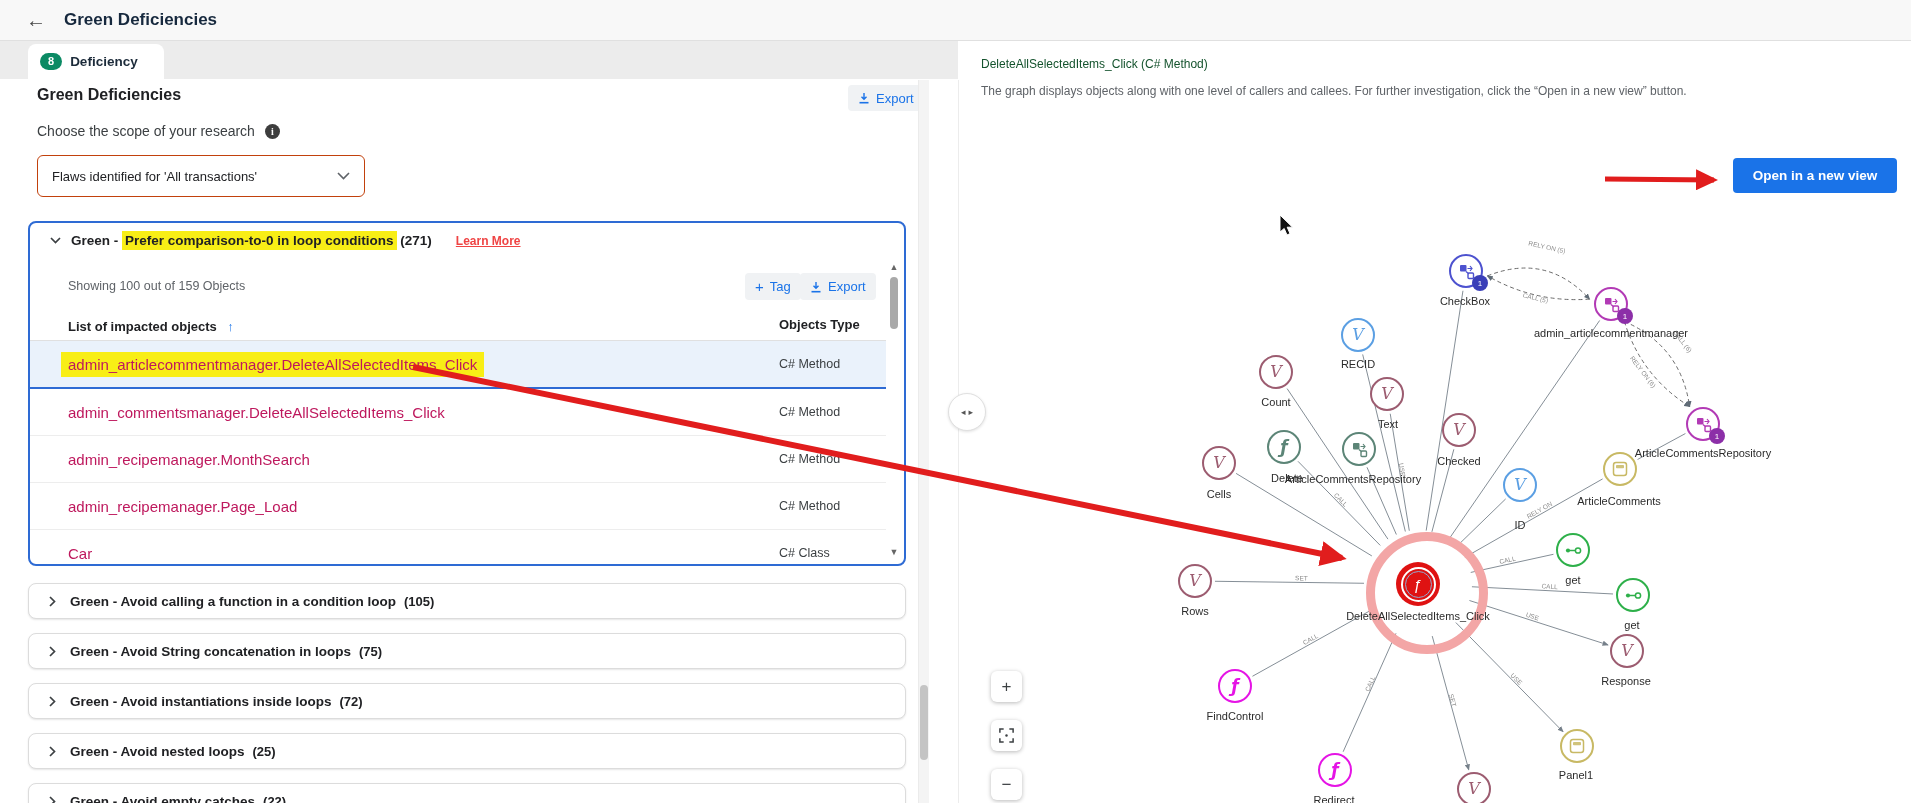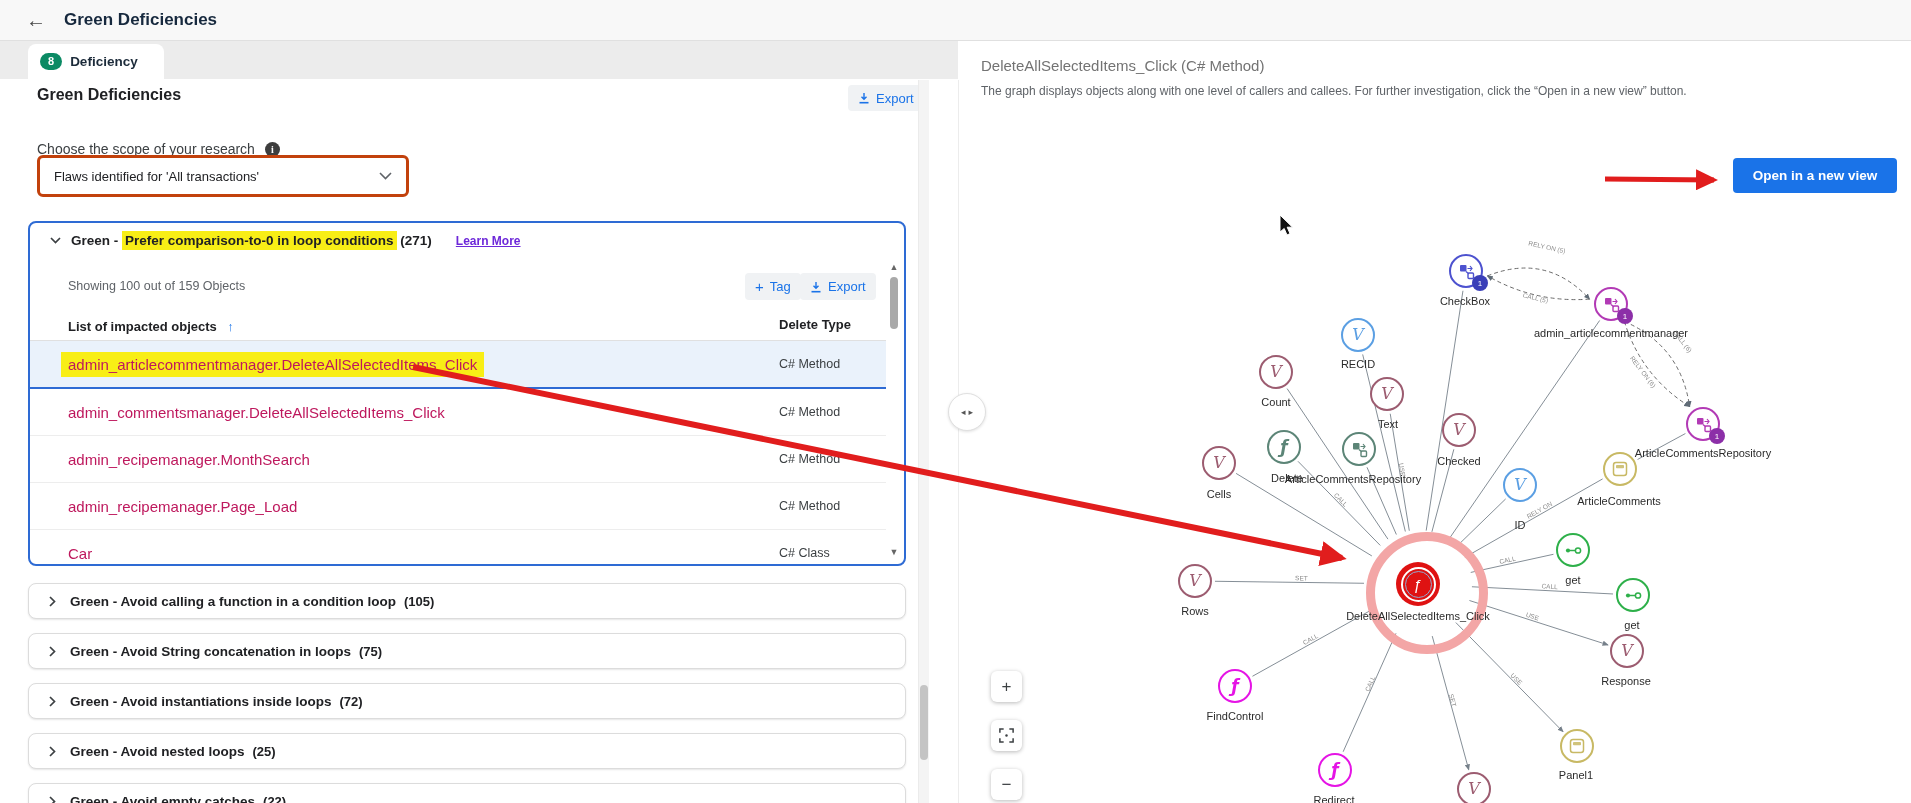--- a/index.html
+++ b/index.html
@@ -14,35 +14,35 @@
   .tab{position:absolute;left:28px;top:44px;height:35px;min-width:108px;background:#fff;
        border-radius:8px 8px 0 0;display:flex;align-items:center;gap:8px;padding:0 16px 0 12px;z-index:3;}
   .tabbadge{background:#0b8a64;color:#fff;font-size:11px;font-weight:bold;border-radius:9px;
             padding:2px 8px;line-height:1.1;}
   .tablabel{font-size:13.5px;font-weight:bold;color:#1c2b3a;}
   
   .lp-title{position:absolute;left:37px;top:86px;font-size:16px;font-weight:bold;color:#202124;}
   .btn-gray{background:#f0f2f4;border:none;border-radius:4px;color:#1a73e8;font-size:13px;
             font-family:inherit;display:inline-flex;align-items:center;gap:6px;cursor:pointer;}
   .export-top{position:absolute;left:848px;top:85px;height:26px;padding:0 10px;}
-  .scope-row{position:absolute;left:37px;top:141px;display:flex;align-items:center;gap:10px;}
+  .scope-row{position:absolute;left:37px;top:123px;display:flex;align-items:center;gap:10px;}
   .scope-label{font-size:14px;color:#3c4043;}
   .info-icon{width:15px;height:15px;border-radius:50%;background:#3d3d3d;color:#fff;font-size:10px;
              font-weight:bold;display:flex;align-items:center;justify-content:center;font-family:"Liberation Serif",serif;}
-  .scope-select{position:absolute;left:37px;top:155px;width:372px;height:42px;border:3px solid #c2410c;
+  .scope-select{position:absolute;left:37px;top:155px;width:328px;height:42px;border:1px solid #c2410c;
                 border-radius:6px;background:#fff;display:flex;align-items:center;justify-content:space-between;
                 padding:0 14px;cursor:pointer;box-sizing:border-box;}
   .scope-value{font-size:13px;color:#202124;}
   
   .card-exp{position:absolute;left:28px;top:221px;width:878px;height:345px;border:2px solid #2e6bd4;
             border-radius:8px;background:#fff;box-sizing:border-box;overflow:hidden;}
   .exp-head{position:absolute;left:20px;top:10px;display:flex;align-items:center;gap:10px;}
   .exp-title{font-size:13.5px;font-weight:bold;color:#202124;white-space:nowrap;}
   .hl{background:#f8ee16;padding:2px 3px;}
-  .learnmore{font-size:12px;font-weight:bold;color:#6d28d9;text-decoration:underline;margin-left:14px;cursor:pointer;}
+  .learnmore{font-size:12px;font-weight:bold;color:#ef4444;text-decoration:underline;margin-left:14px;cursor:pointer;}
   .showing{position:absolute;left:38px;top:56px;font-size:12.5px;color:#5f6368;}
   .btn-tag{position:absolute;left:715px;top:50px;height:27px;padding:0 10px;}
   .btn-exp-export{position:absolute;left:770px;top:50px;height:27px;padding:0 10px;}
   .thead{position:absolute;left:38px;top:94px;width:812px;height:24px;}
   .th1{font-size:13px;font-weight:bold;color:#202124;}
   .sort-arrow{color:#1a73e8;font-weight:bold;font-size:13px;margin-left:6px;}
   .th2{position:absolute;left:711px;top:0;font-size:13px;font-weight:bold;color:#202124;}
   .thead-line{position:absolute;left:0px;top:117px;width:856px;height:1px;background:#e0e0e0;}
   .rows{position:absolute;left:0;top:118px;width:856px;}
   .trow{position:relative;height:46px;display:flex;align-items:center;border-bottom:1px solid #ededed;cursor:pointer;}
@@ -63,21 +63,21 @@
   .card-col .cnt{font-size:13px;font-weight:bold;color:#202124;margin-left:8px;}
   
   .outer-scroll{position:absolute;left:918px;top:80px;width:10px;height:723px;background:#f4f4f4;border-left:1px solid #ebebeb;}
   .outer-thumb{position:absolute;left:1px;top:605px;width:8px;height:75px;background:#c4c4c4;border-radius:4px;cursor:pointer;}
   
   .vdivider{position:absolute;left:958px;top:80px;width:1px;height:723px;background:#ececec;}
   .resizer{position:absolute;left:948px;top:393px;width:36px;height:36px;border-radius:50%;background:#fff;
            border:1px solid #e0e0e0;box-shadow:0 1px 3px rgba(0,0,0,0.12);display:flex;align-items:center;
            justify-content:center;gap:3px;z-index:6;cursor:col-resize;font-size:9px;color:#555;}
   
-  .rp-title{position:absolute;left:981px;top:57px;font-size:15px;color:#737373;}
+  .rp-title{position:absolute;left:981px;top:57px;font-size:12px;color:#14532d;}
   .rp-desc{position:absolute;left:981px;top:84px;font-size:12px;color:#5f6368;}
   .open-btn{position:absolute;left:1733px;top:158px;width:164px;height:35px;background:#1a73e8;border:none;
             border-radius:4px;color:#fff;font-size:13.5px;font-weight:bold;font-family:inherit;cursor:pointer;z-index:6;}
   
   #graph-layer{position:absolute;left:959px;top:80px;width:952px;height:723px;overflow:visible;z-index:1;}
   .node{position:absolute;width:34px;height:34px;border-radius:50%;background:#fff;display:flex;
         align-items:center;justify-content:center;box-sizing:border-box;cursor:pointer;z-index:2;}
   .node .vglyph{font-family:"DejaVu Serif",serif;font-style:italic;font-size:16px;line-height:1;}
   .node .fglyph{font-family:"DejaVu Sans",sans-serif;font-style:italic;font-weight:bold;font-size:17px;line-height:1;}
   .nbadge{position:absolute;right:-7px;bottom:-5px;min-width:16px;height:16px;border-radius:50%;color:#fff;
@@ -144,21 +144,21 @@
   <button class="btn-gray btn-exp-export">
     <svg width="12" height="12" viewBox="0 0 12 12">
         <path d="M6 1v6M3.5 4.8L6 7.3l2.5-2.5" stroke="#1a73e8" fill="none" stroke-width="1.4"></path>
         <path d="M1.5 10.7h9" stroke="#1a73e8" stroke-width="1.6"></path>
       </svg>
     <span>Export</span>
   </button>
   <div class="thead">
     <span class="th1">List of impacted objects</span>
     <span class="sort-arrow">↑</span>
-    <span class="th2">Delete Type</span>
+    <span class="th2">Objects Type</span>
   </div>
   <div class="thead-line"></div>
   <div class="rows" id="rows-container">
       <div class="trow sel">
         <span class="nm">admin_articlecommentmanager.DeleteAllSelectedItems_Click</span>
         <span class="tp">C# Method</span>
       </div>
       <div class="trow">
         <span class="nm">admin_commentsmanager.DeleteAllSelectedItems_Click</span>
         <span class="tp">C# Method</span>

